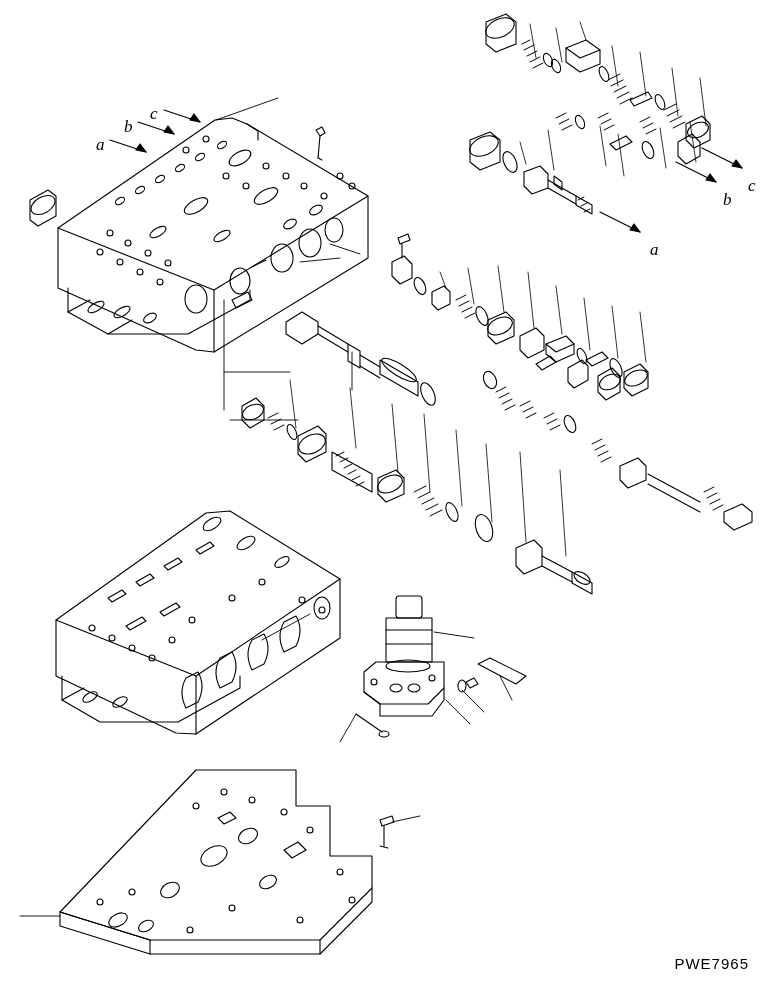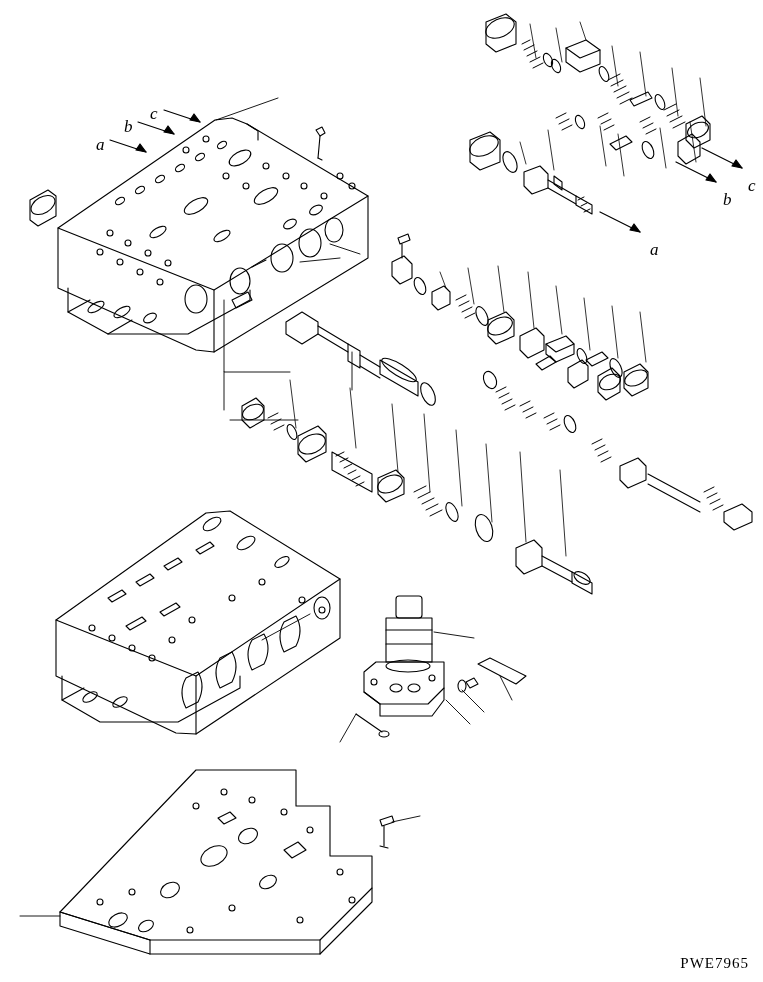--- a/index.html
+++ b/index.html
@@ -1,21 +1,21 @@
 <!DOCTYPE html>
 <html><head>
 <meta charset="utf-8">
 <style>
   html,body{margin:0;padding:0;background:#ffffff;}
   body{width:763px;height:982px;position:relative;overflow:hidden;
        font-family:"Liberation Sans", sans-serif;color:#000;}
   #sheet{position:absolute;left:0;top:0;width:763px;height:982px;}
   svg{position:absolute;left:0;top:0;}
   .lbl{position:absolute;font-style:italic;font-family:"Liberation Serif",serif;font-size:17px;}
-  .code{position:absolute;right:14px;bottom:10px;font-family:Liberation Serif, serif;
+  .code{position:absolute;right:14px;bottom:10px;font-family:Liberation Sans, sans-serif;
         font-size:15px;letter-spacing:1px;}
 </style>
 </head>
 <body>
 
 <div id="sheet">
 
   <svg width="763" height="982" viewBox="0 0 763 982">
     <g fill="none" stroke="#000" stroke-width="1.1" stroke-linejoin="round" stroke-linecap="round">
 

